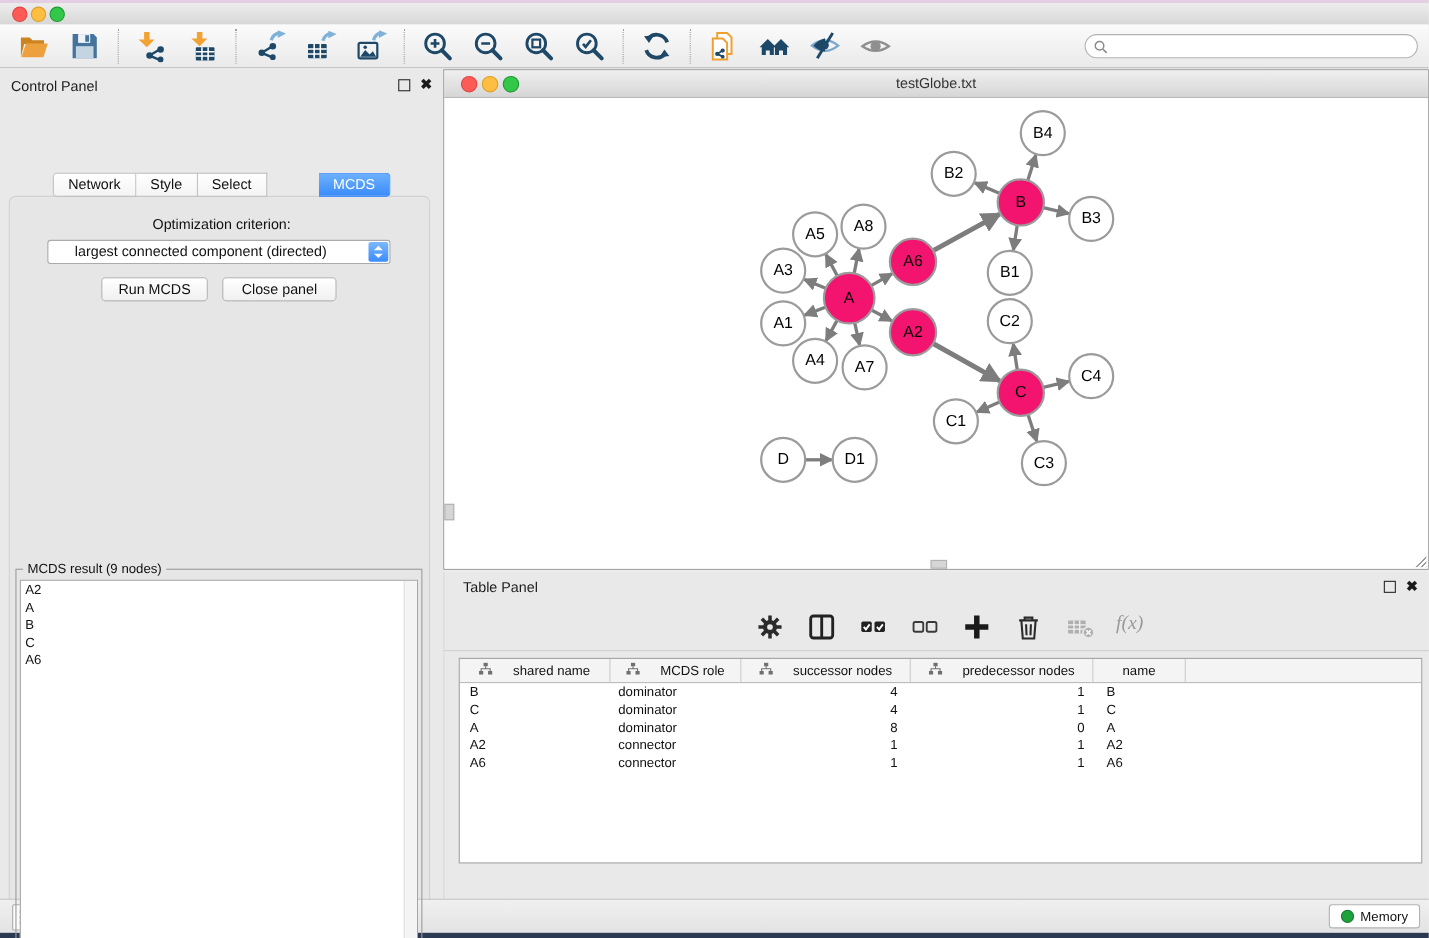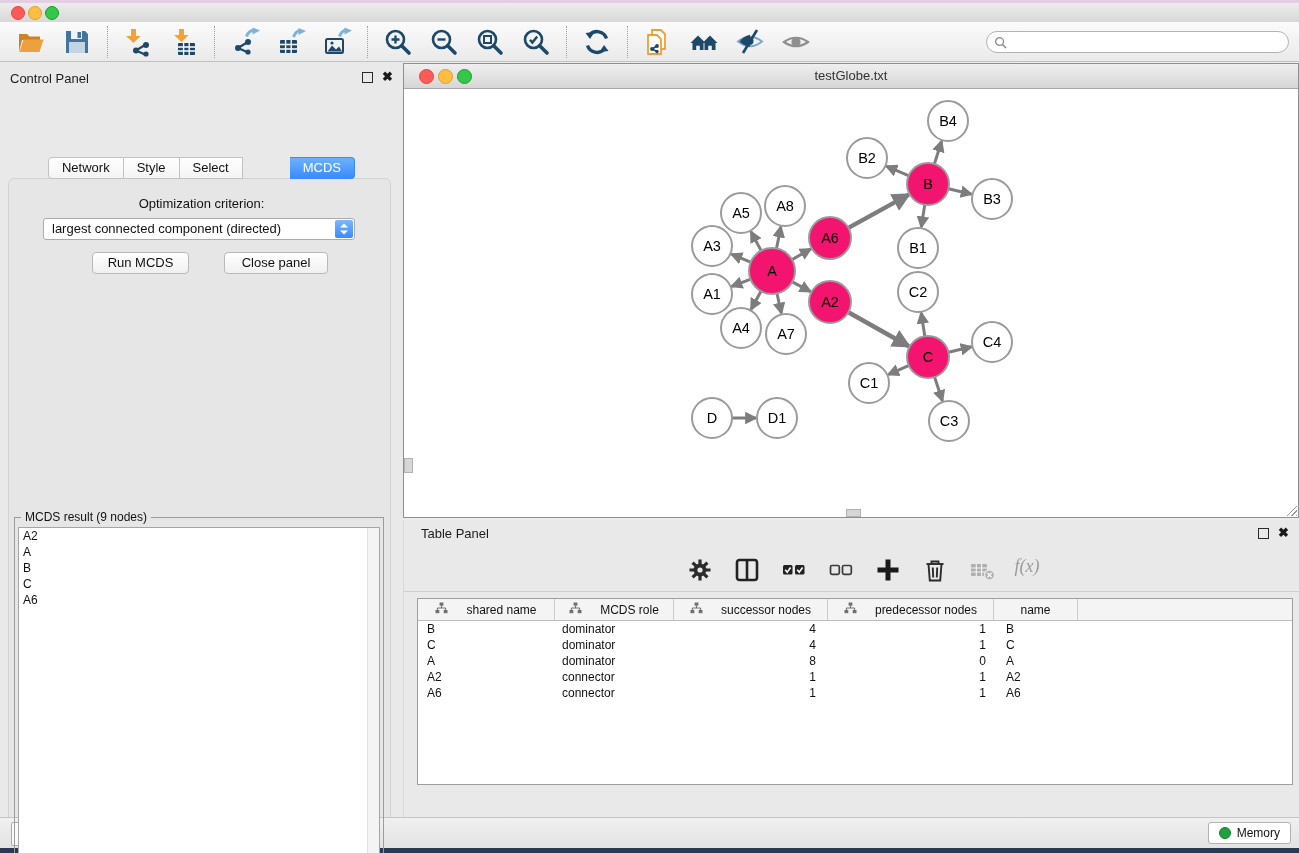--- a/index.html
+++ b/index.html
@@ -39,21 +39,21 @@
               background:#e6e6e6;border:1px solid #d2d2d2;border-radius:6px;}
   .cp-tabs{position:absolute;left:0;top:95px;width:100%;display:flex;justify-content:center;z-index:2;}
   .seg-tab{height:20px;line-height:20px;padding:0 13px;background:linear-gradient(#ffffff,#f4f4f4);
            border:1px solid #c2c2c2;border-left:none;font-size:13px;color:#111;cursor:pointer;}
   .seg-tab:first-child{border-left:1px solid #c2c2c2;border-radius:4px 0 0 4px;}
   .seg-tab:last-child{border-radius:0 4px 4px 0;margin-left:47px;}
   .seg-tab.active{background:linear-gradient(#6db1fd,#3a8bfc);color:#fff;border-color:#3a8bfc;}
   .opt-label{position:absolute;left:0;top:134px;width:100%;text-align:center;font-size:13px;z-index:2;}
   .criterion-select{position:absolute;left:43px;top:156px;width:312px;height:22px;z-index:2;
            background:#fff;border:1px solid #ababab;border-radius:3px;box-sizing:border-box;
-           font-size:13px;line-height:20px;padding-left:8px;cursor:pointer;}
+           font-size:13px;line-height:20px;padding-left:24px;cursor:pointer;}
   .select-stepper{position:absolute;right:1px;top:1px;width:18px;height:18px;border-radius:2px;
            background:linear-gradient(#7db8fa,#3a8bfc);}
   .cp-btn{position:absolute;top:190px;height:22px;z-index:2;box-sizing:border-box;
           background:linear-gradient(#ffffff,#f0f0f0);border:1px solid #b9b9b9;border-radius:4px;
           font-size:13px;text-align:center;line-height:20px;cursor:pointer;}
   .mcds-box{position:absolute;left:14px;top:455px;width:368px;height:345px;
             border:1px solid #9c9c9c;z-index:2;}
   .mcds-legend{position:absolute;left:6px;top:-8px;background:#e6e6e6;padding:0 4px;font-size:12px;}
   .mcds-list{position:absolute;left:3px;top:9px;right:3px;bottom:3px;background:#fff;
              border:1px solid #a5a5a5;font-size:12px;overflow:hidden;}
@@ -319,21 +319,21 @@
     <div class="criterion-select">
       <span>largest connected component (directed)</span>
       <span class="select-stepper">
         <svg width="18" height="18" viewBox="0 0 18 18">
             <path d="M5 7.4 L9 3.4 L13 7.4 Z" fill="#fff"></path>
             <path d="M5 10.6 L9 14.6 L13 10.6 Z" fill="#fff"></path>
           </svg>
       </span>
     </div>
     <div class="cp-btn" style="left:92px;width:97px;">Run MCDS</div>
-    <div class="cp-btn" style="left:202px;width:104px;margin-left:22px;">Close panel</div>
+    <div class="cp-btn" style="left:202px;width:104px;">Close panel</div>
     <div class="mcds-box">
       <span class="mcds-legend">MCDS result (9 nodes)</span>
       <div class="mcds-list" id="mcds-list">
         <div class="mcds-item">A2</div>
           <div class="mcds-item">A</div>
           <div class="mcds-item">B</div>
           <div class="mcds-item">C</div>
           <div class="mcds-item">A6</div>
           <div class="mcds-scroll"></div>
       </div>

